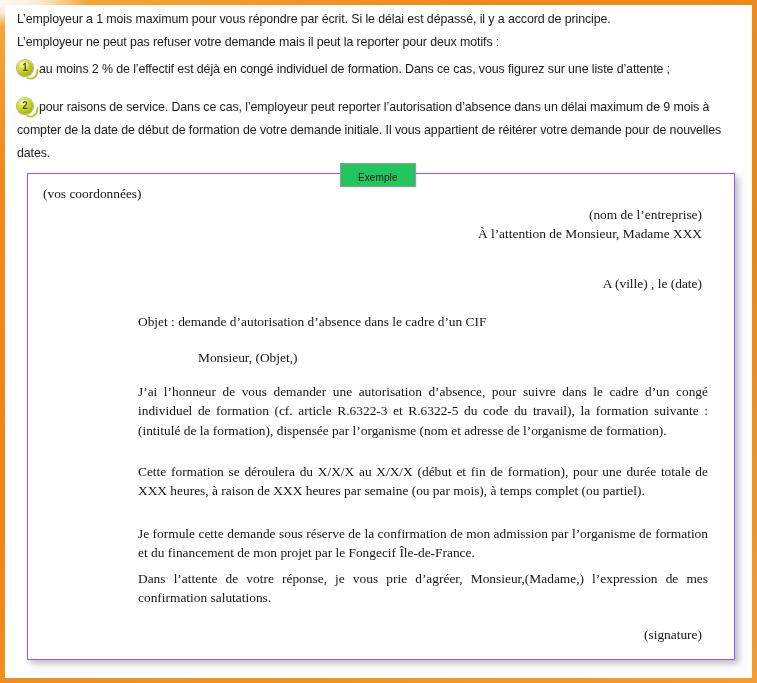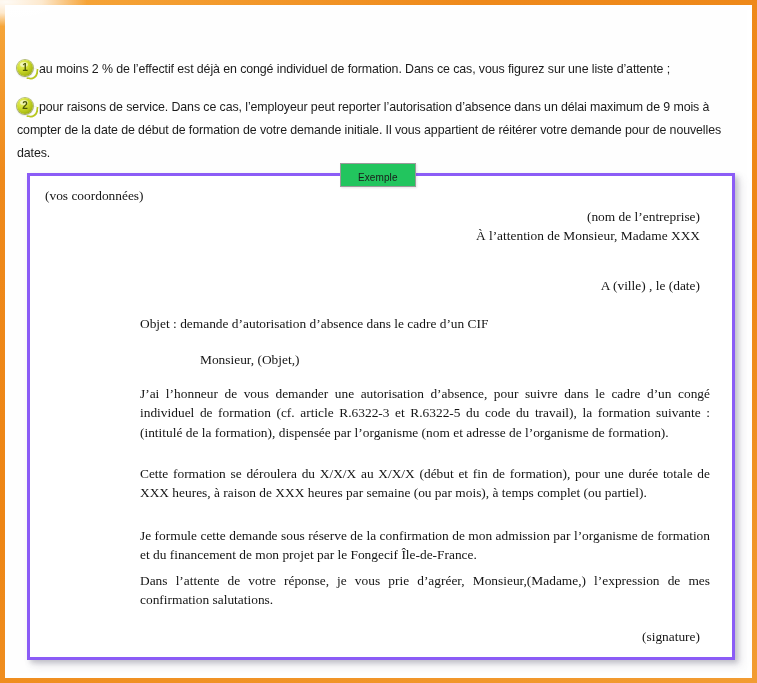--- a/index.html
+++ b/index.html
@@ -127,21 +127,21 @@
     width: 708px;
     height: 487px;
   }
   .letter-card {
     position: absolute;
     left: 0; top: 0;
     width: 708px;
     height: 487px;
     box-sizing: border-box;
     background: #ffffff;
-    border: 3px solid #8b5cf6;
+    border: 1px solid #8b5cf6;
     box-shadow: 3px 3px 5px rgba(90,90,110,0.30), 6px 6px 9px rgba(120,110,140,0.14);
   }
 
   .exemple-tab {
     position: absolute;
     left: 313px;
     top: -10px;
     z-index: 5;
     background: #22c55e;
     border: 1px solid #9a9a9a;
@@ -217,20 +217,24 @@
 </head>
 <body>
 
 <div class="page">
 
   <div class="orange-frame">
     <div class="frame-inner-pad"></div>
   </div>
   <div class="frame-gloss"></div>
 
+  <div class="intro">
+    <p>L’employeur a 1 mois maximum pour vous répondre par écrit. Si le délai est dépassé,  il y a accord de principe.</p>
+    <p>L’employeur ne peut pas refuser votre demande mais il peut la reporter pour deux motifs  :</p>
+  </div>
 
   <div class="bullet-block bullet-1">
     <span class="bullet-marker">
       <span class="disc"></span>
       <span class="tail"></span>
       <span class="num">1</span>
     </span>
     <span class="bullet-text">au moins 2 % de l’effectif est déjà en congé individuel de formation. Dans ce cas, vous figurez sur une liste d’attente ;</span>
   </div>
 

